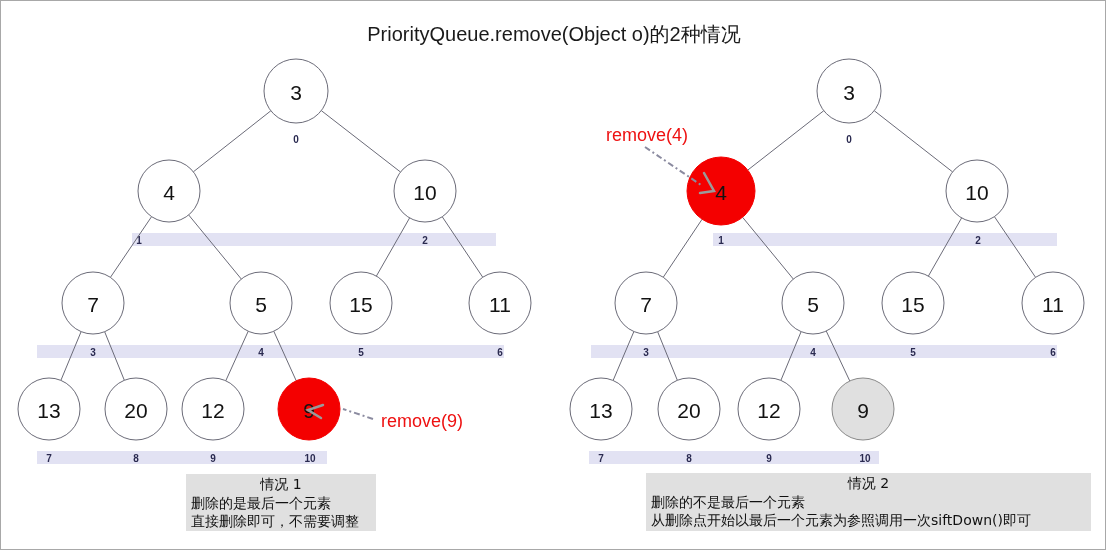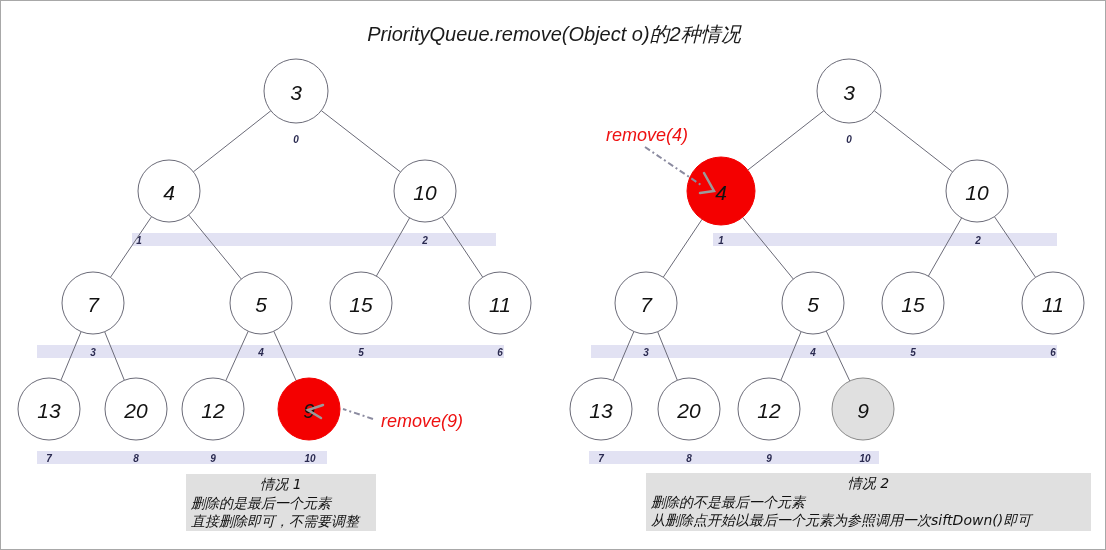--- a/index.html
+++ b/index.html
@@ -11,21 +11,20 @@
     font-family: "Liberation Sans", "DejaVu Sans", sans-serif;
   }
   #page {
     position: relative;
     width: 1106px;
     height: 550px;
     background: #ffffff;
     box-sizing: border-box;
     border: 1px solid #a8a8a8;
     overflow: hidden;
-    font-style: italic;
   }
   #diagram-svg {
     position: absolute;
     left: 0;
     top: 0;
     width: 1106px;
     height: 550px;
   }
   .title-text {
     font-family: "Liberation Sans", "DejaVu Sans", sans-serif;

